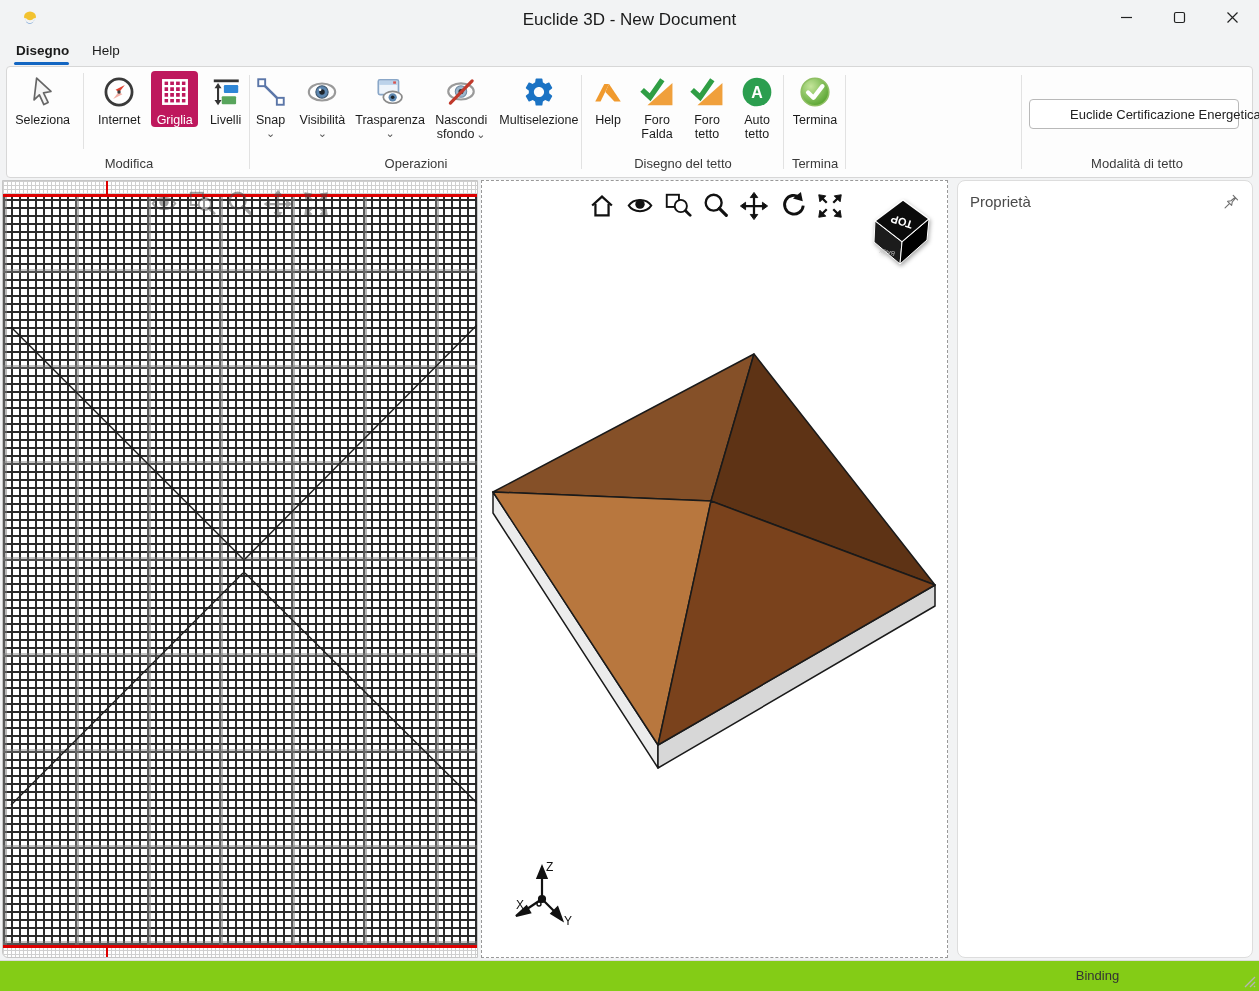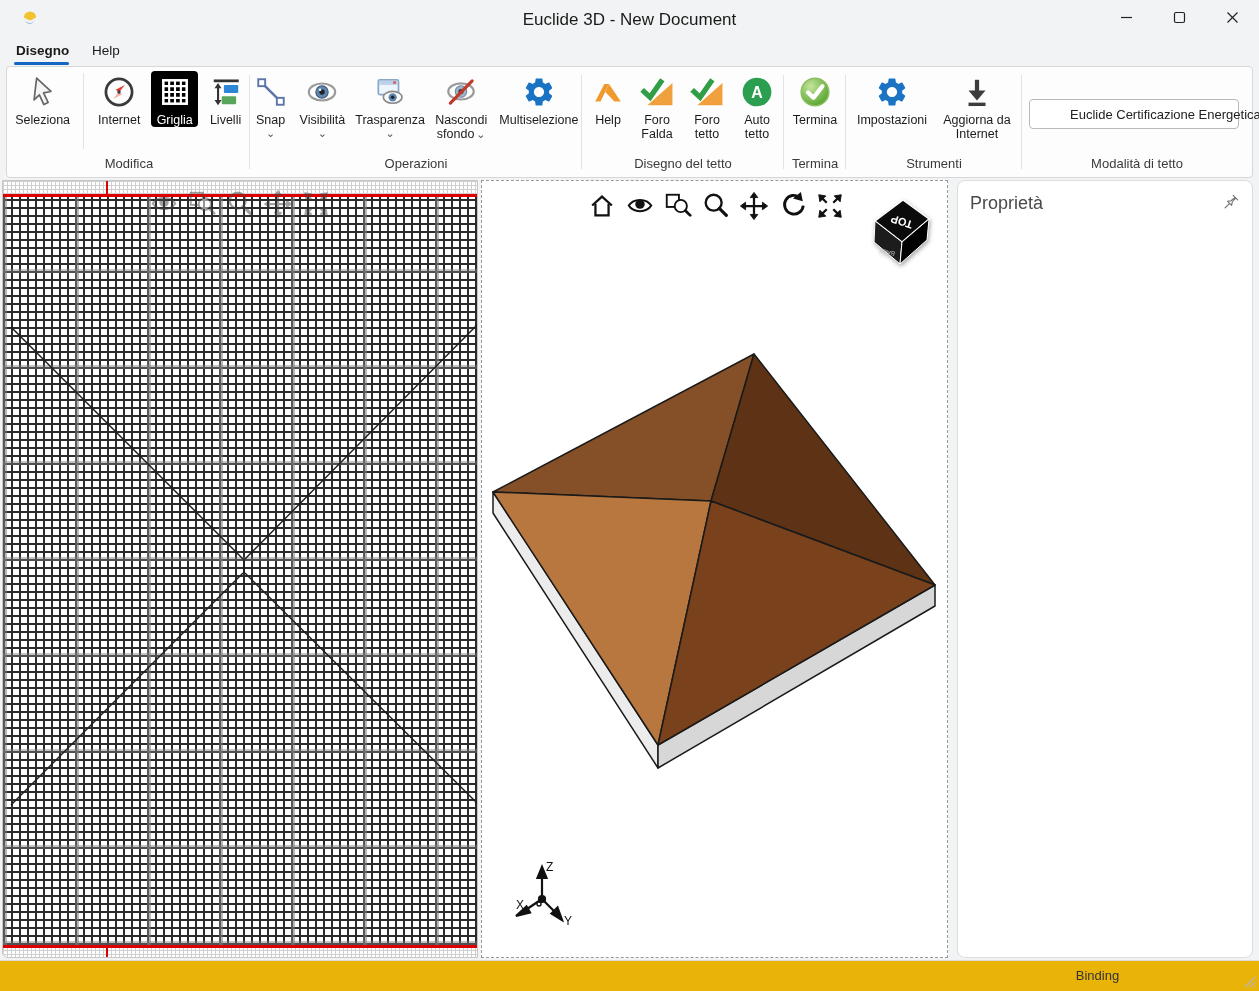--- a/index.html
+++ b/index.html
@@ -27,21 +27,21 @@
   .ribbon { position:absolute; left:6px; top:66px; width:1247px; height:112px; background:#fdfdfd; border:1px solid #d7d7d7; border-radius:4px; }
   .rgroup { position:absolute; top:4px; height:102px; }
   .rgroup-buttons { display:flex; justify-content:center; align-items:flex-start; gap:4px; height:80px; }
   .rgroup-label { position:absolute; left:0; right:0; bottom:2px; text-align:center; font-size:13px; color:#3a3a3a; }
   .rsep { position:absolute; top:8px; bottom:8px; width:1px; background:#e2e2e2; }
   .rsep-inner { width:1px; background:#e2e2e2; align-self:stretch; margin:2px 3px; }
   .rbtn { display:flex; flex-direction:column; align-items:center; padding:3px 4px 0 4px; border-radius:4px; }
   .rbtn .ricon { height:36px; display:flex; align-items:center; justify-content:center; }
   .rbtn .ricon svg { width:34px; height:34px; }
   .rlabel { font-size:12.5px; color:#1b1b1b; text-align:center; line-height:14px; margin-top:3px; }
-  .rbtn.selected { background:#000000; }
+  .rbtn.selected { background:#be185d; }
   .rbtn.selected .rlabel { color:#fff; }
   .chev { font-size:11px; color:#555; line-height:8px; margin-top:2px; }
   .chev-inline { display:inline; margin-left:2px; }
   .combo { position:absolute; left:6px; top:28px; width:210px; height:30px; border:1px solid #b9b9b9; border-radius:4px; background:#fff; display:flex; align-items:center; padding:0 8px; }
   .combo-value { flex:1; font-size:13px; color:#222; white-space:nowrap;margin-left:32px; }
   .combo-chev { color:#888; font-size:12px; margin-left:4px; }
 
   
   .view2d { position:absolute; left:2px; top:180px; width:476px; height:778px; background:#fff; border:1px solid #c6c6c6; border-radius:0 0 0 6px; overflow:hidden; }
   .grid-fine { position:absolute; left:0; width:100%; background-image:
@@ -60,31 +60,31 @@
   .vicon svg { width:30px; height:30px; }
   .vtoolbar.ghost .vicon { color:#444; opacity:.5; }
 
   .view3d { position:absolute; left:481px; top:180px; width:467px; height:778px; background:#fff; border:1px dashed #999; overflow:hidden; }
   .roof-svg { position:absolute; left:0; top:0; pointer-events:none; }
   .cube { position:absolute; right:14px; top:14px; }
   .axes { position:absolute; left:22px; bottom:24px; }
 
   
   .props { position:absolute; left:957px; top:180px; width:296px; height:778px; background:#fff; border:1px solid #ddd; border-radius:8px; }
-  .props-title { position:absolute; left:12px; top:12px; font-size:18px; color:#4a4a4a; }
+  .props-title { position:absolute; left:12px; top:12px; font-size:15px; color:#4a4a4a; }
   .pin-btn { position:absolute; right:10px; top:10px; width:22px; height:22px; display:flex; align-items:center; justify-content:center; }
   .props-toolbar { position:absolute; left:10px; right:10px; top:40px; height:30px; display:flex; align-items:center; gap:8px; }
   .ptool-btn { width:30px; height:30px; border-radius:4px; display:flex; align-items:center; justify-content:center; }
   .ptool-btn.selected { background:#0f6cbd; }
   .ptool-btn svg { width:20px; height:20px; }
   .search-box { flex:1; height:28px; border:1px solid #c8c8c8; border-radius:3px; background:#fff; font-size:13px; color:#333; padding:0 9px; outline:none; font-family:"Liberation Sans", sans-serif; }
   .search-box::placeholder { color:#9a9a9a; }
 
   
-  .statusbar { position:absolute; left:0; top:960px; width:100%; height:31px; background:#eab308; border-top:1px solid #dcdcdc; }
+  .statusbar { position:absolute; left:0; top:960px; width:100%; height:31px; background:#84cc16; border-top:1px solid #dcdcdc; }
   .status-text { position:absolute; left:1040px; top:7px; width:115px; text-align:center; font-size:13px; color:#333; }
   .grip { position:absolute; right:3px; bottom:3px; }
 </style>
 </head>
 <body>
 
 <svg width="0" height="0" style="position:absolute">
   <defs>
     <radialGradient id="gterm" cx="35%" cy="30%" r="80%">
       <stop offset="0%" stop-color="#c4e59a"></stop>
@@ -386,41 +386,20 @@
                 <use href="#i-termina"></use>
               </svg>
             </span>
           <span class="rlabel">Termina</span>
         </div>
       </div>
       <div class="rgroup-label">Termina</div>
     </div>
     <div class="rsep" style="left:838px"></div>
 
-    <div class="rgroup" style="left:840px;width:174px">
-      <div class="rgroup-buttons">
-        <div class="rbtn" style="width:82px">
-          <span class="ricon">
-              <svg viewBox="0 0 32 32">
-                <use href="#i-gear"></use>
-              </svg>
-            </span>
-          <span class="rlabel">Impostazioni</span>
-        </div>
-        <div class="rbtn" style="width:80px">
-          <span class="ricon">
-              <svg viewBox="0 0 32 32">
-                <use href="#i-download"></use>
-              </svg>
-            </span>
-          <span class="rlabel">Aggiorna da Internet</span>
-        </div>
-      </div>
-      <div class="rgroup-label">Strumenti</div>
-    </div>
     <div class="rsep" style="left:1014px"></div>
 
     <div class="rgroup" style="left:1016px;width:228px">
       <div class="combo">
         <span class="combo-value">Euclide Certificazione Energetica</span>
         <span class="combo-chev">⌄</span>
       </div>
       <div class="rgroup-label">Modalità di tetto</div>
     </div>
   </div>

